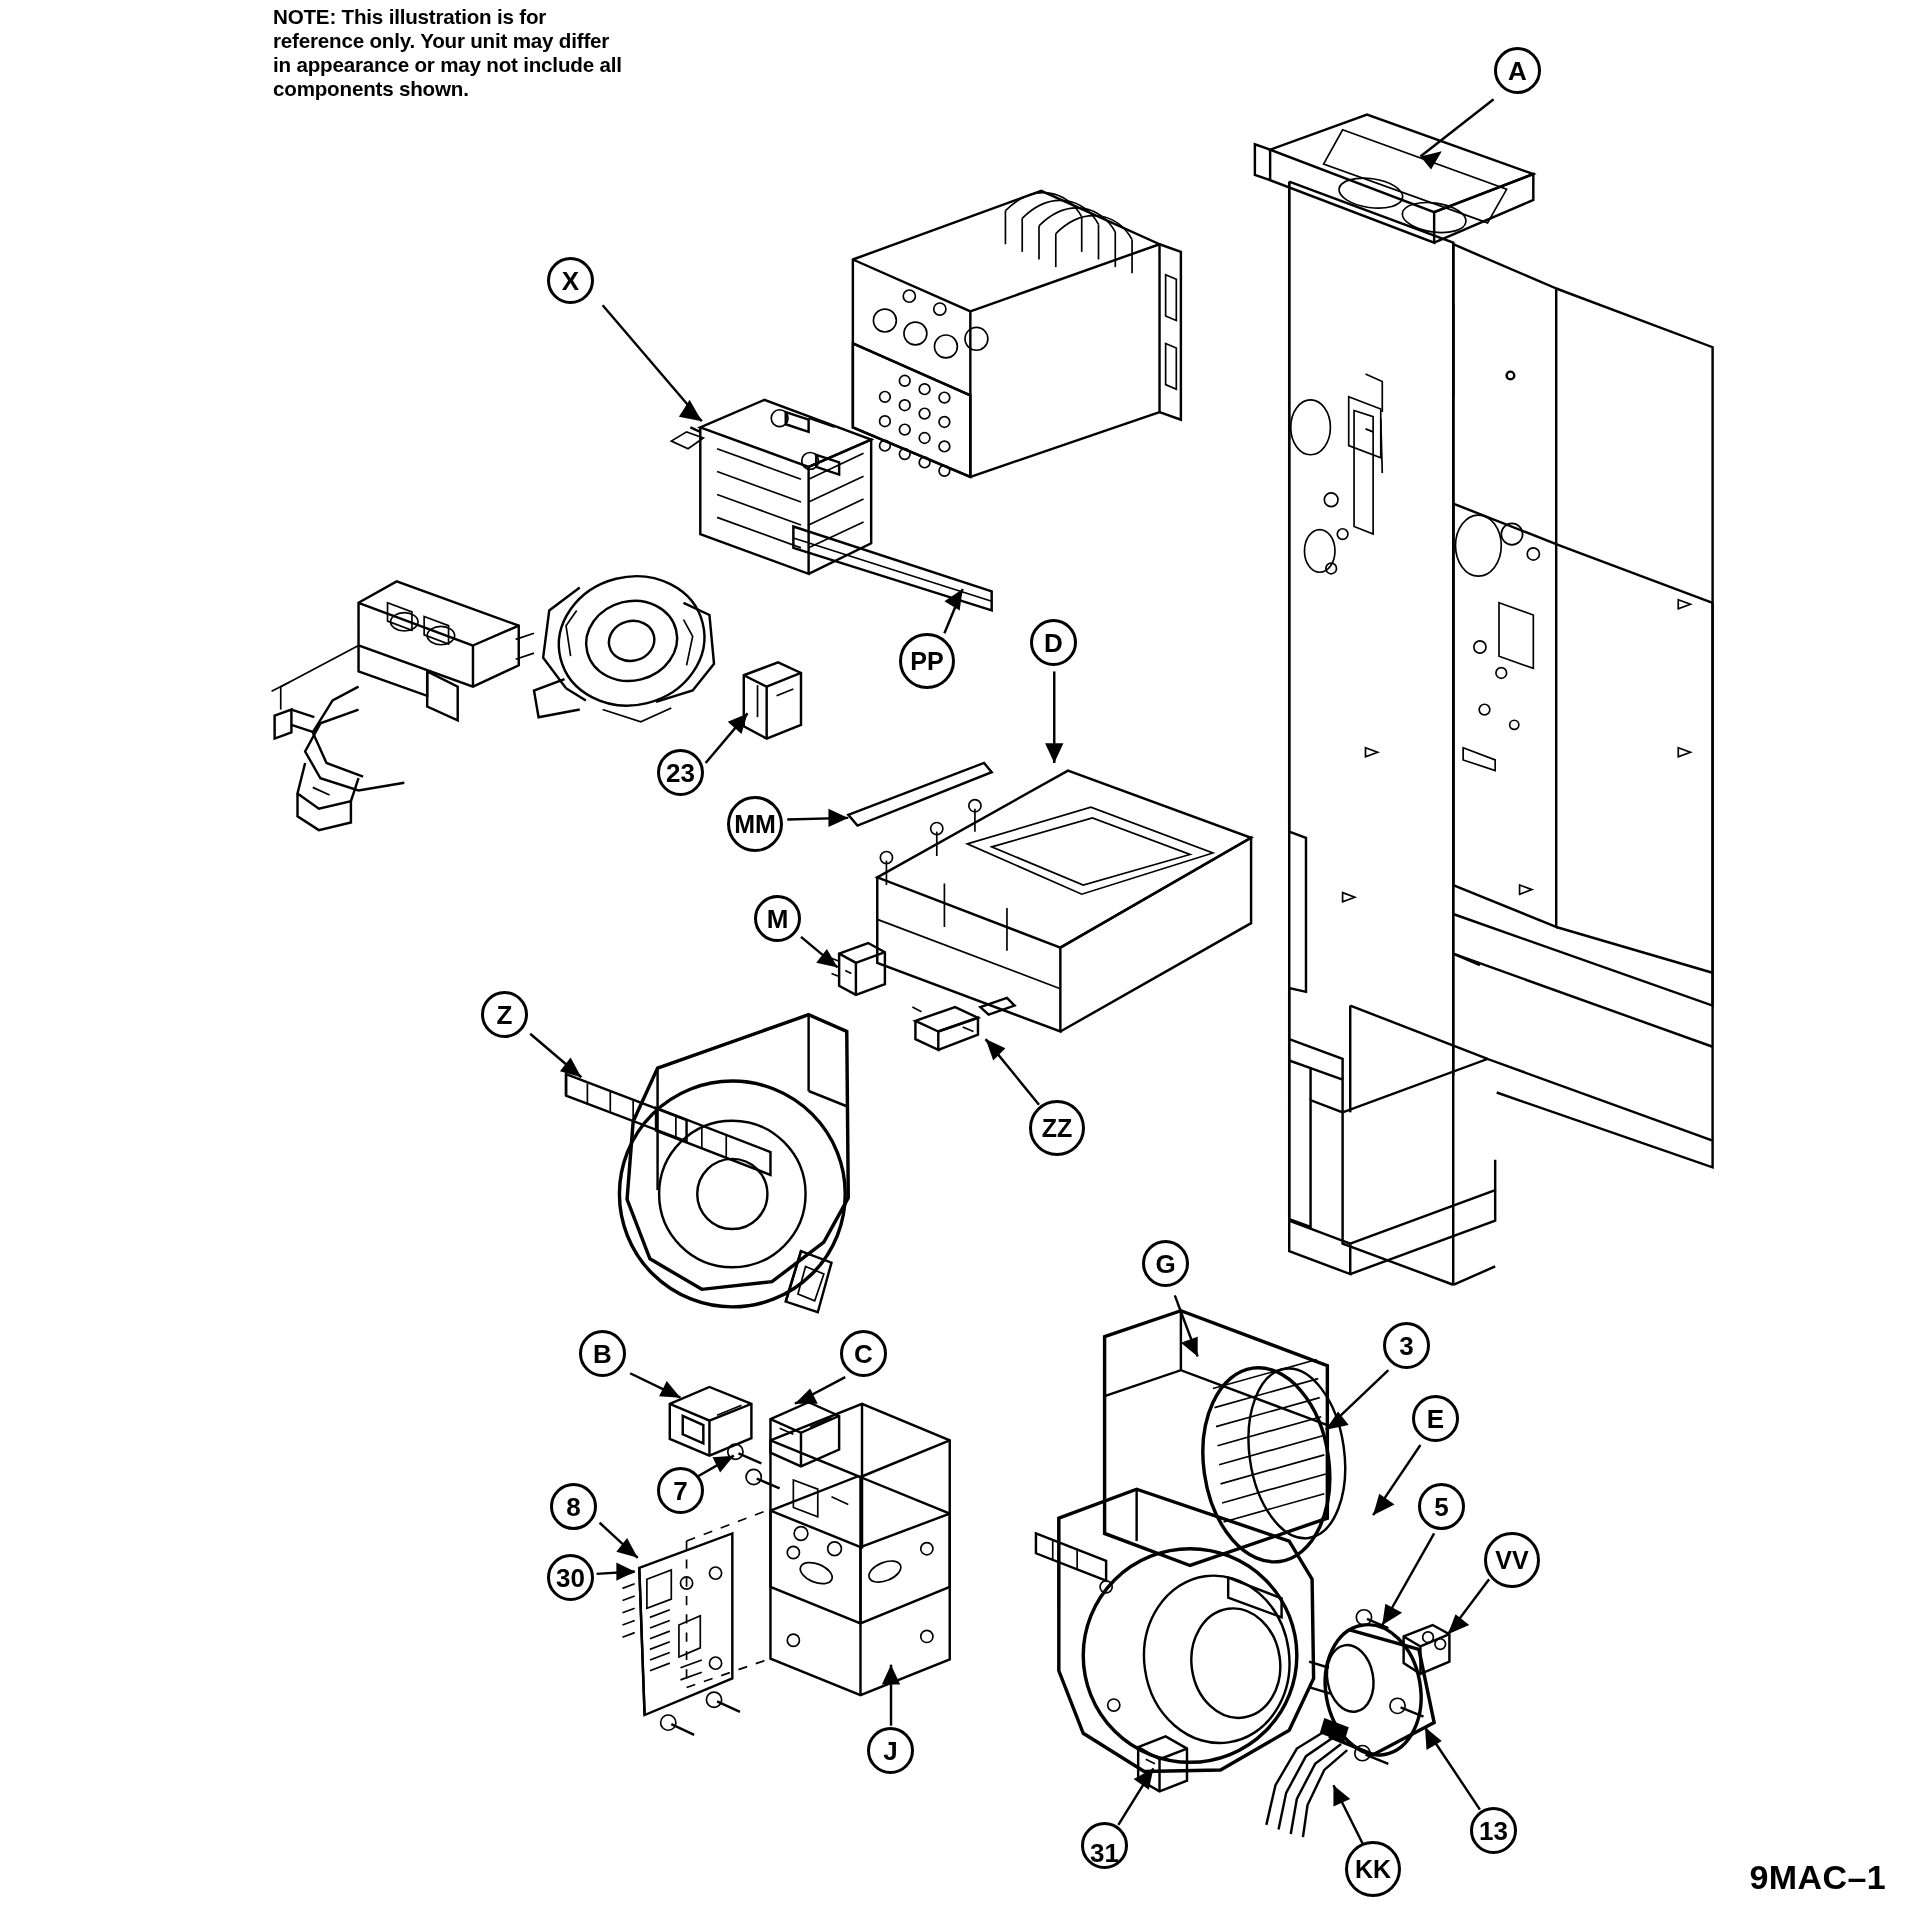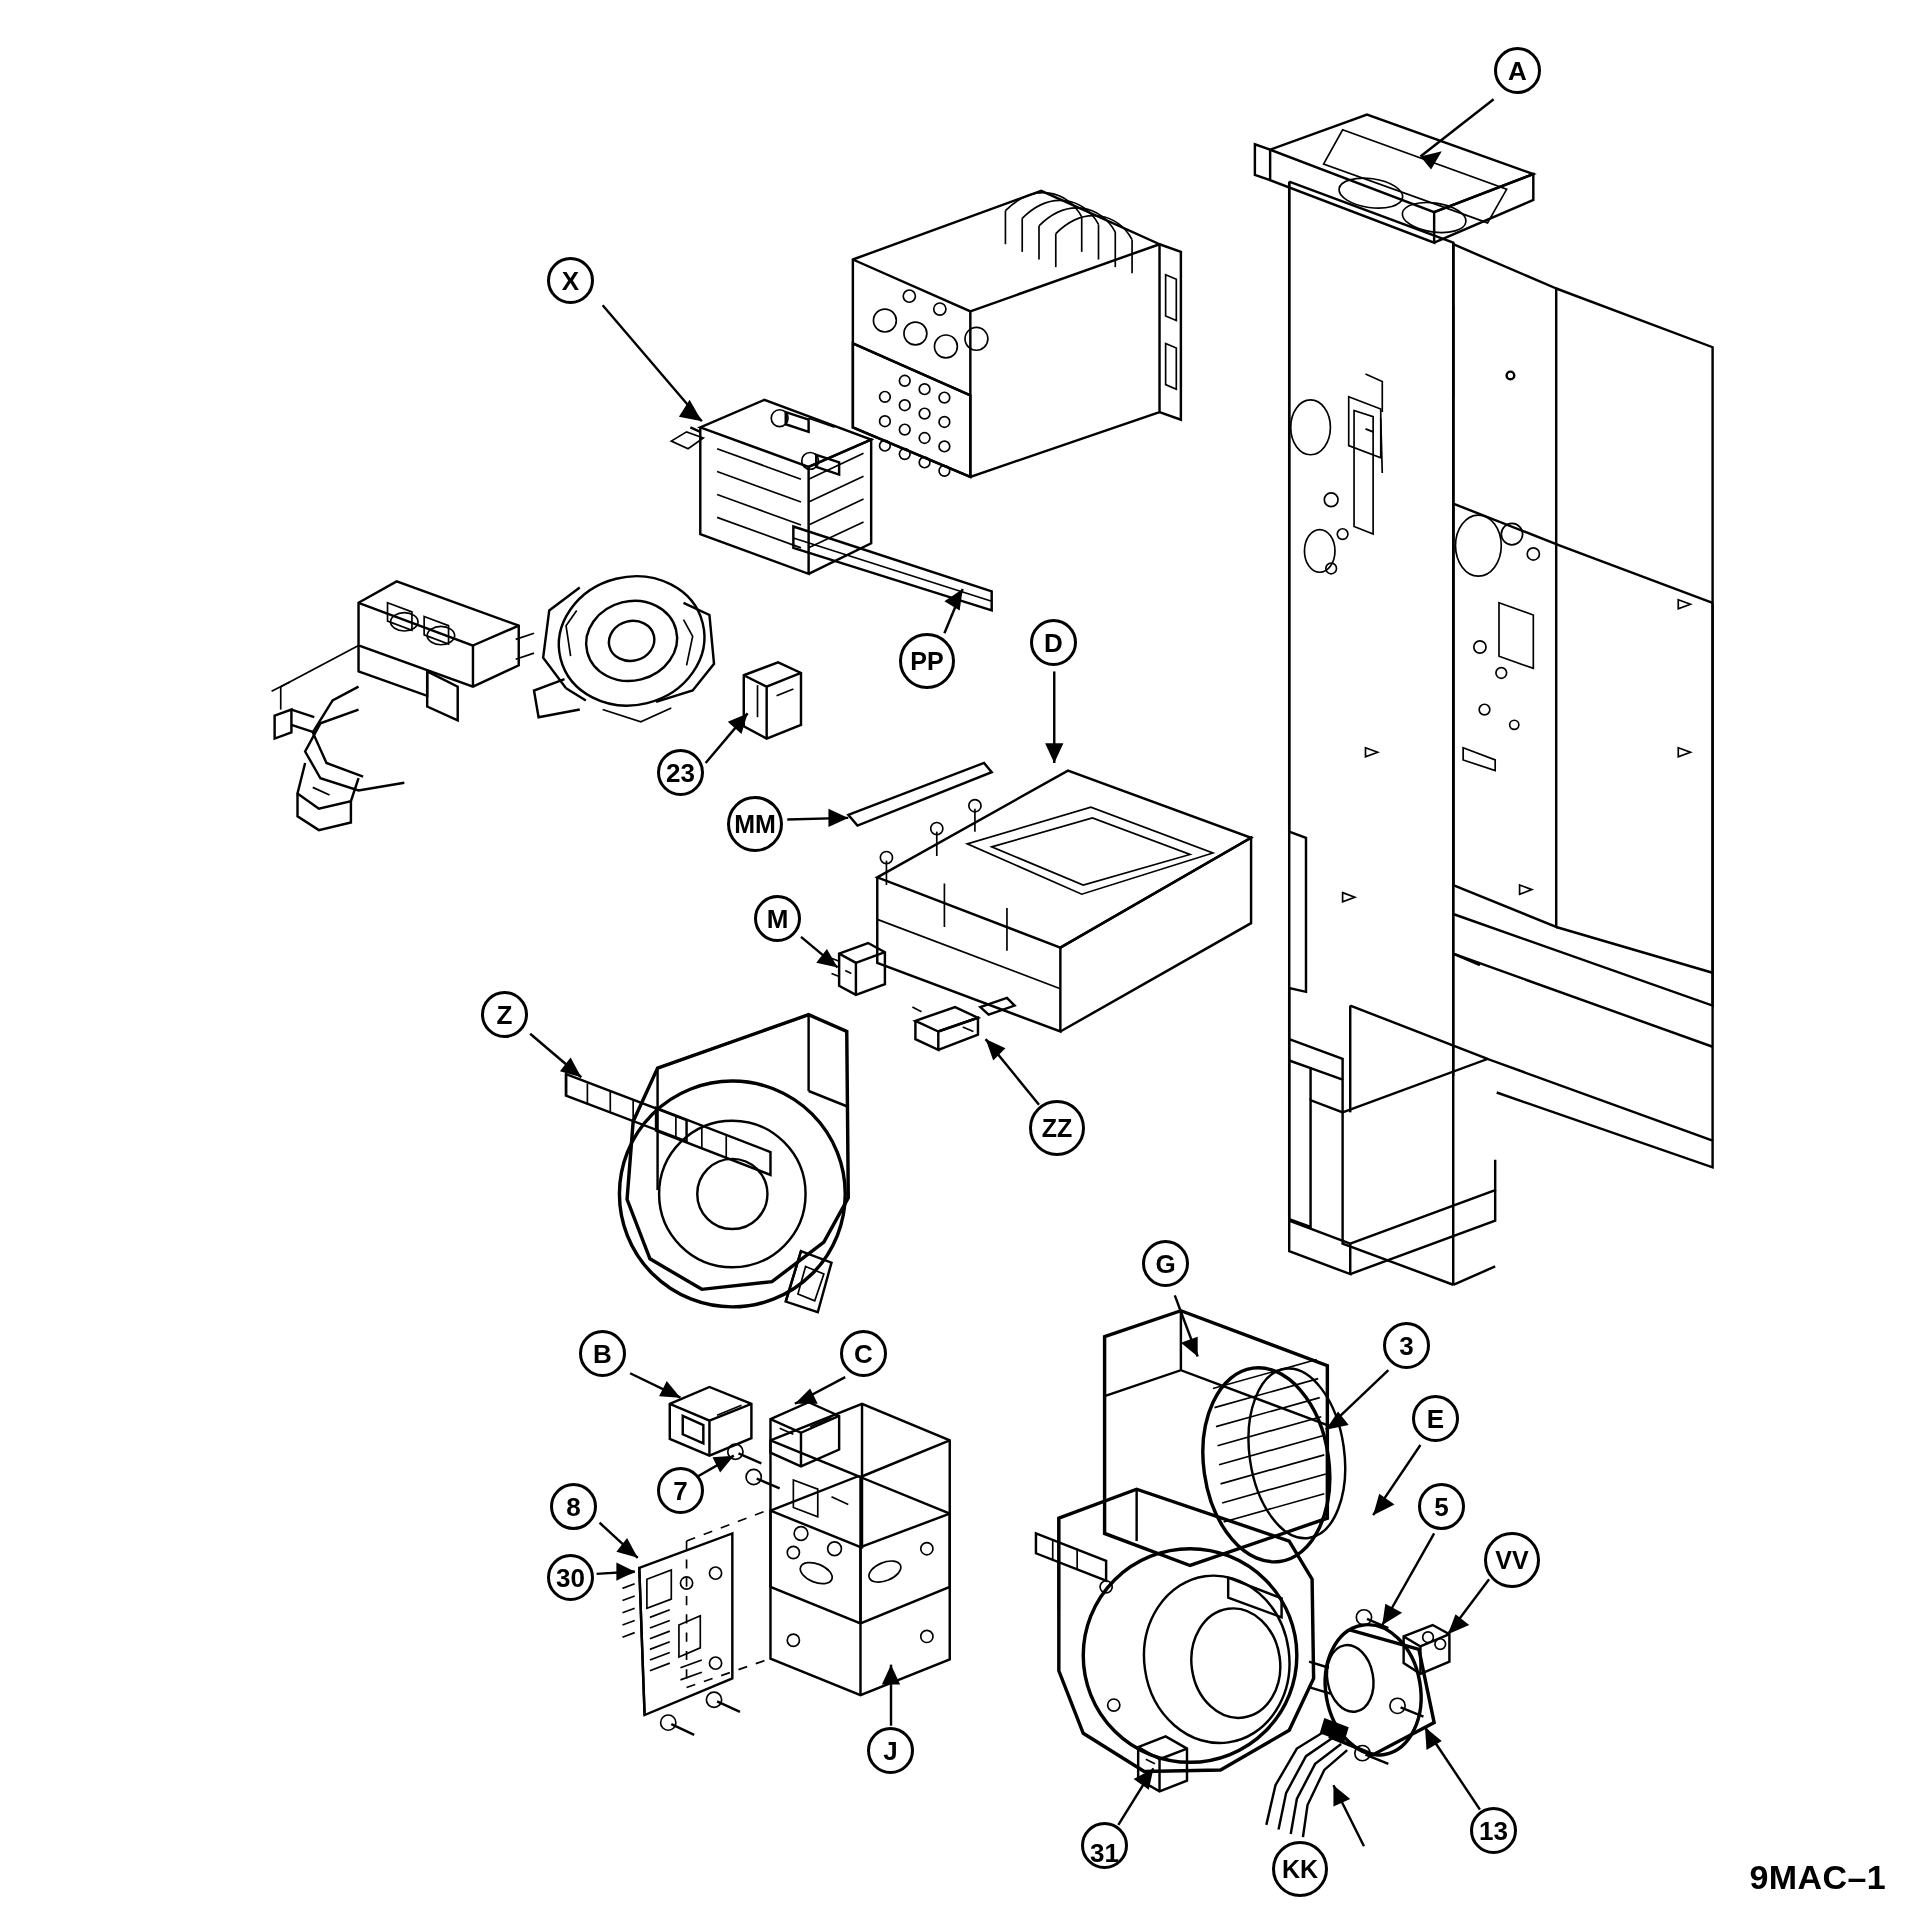--- a/index.html
+++ b/index.html
@@ -61,20 +61,21 @@
   .ln { stroke: #000; stroke-width: 3.2; fill: none; }
   .ln-thin { stroke: #000; stroke-width: 2.2; fill: none; }
   .ln-thick { stroke: #000; stroke-width: 4.5; fill: none; }
   .fillb { fill: #000000; stroke: none; }
 </style>
 </head>
 <body>
 
 <div id="page">
 
+  <div id="note">NOTE: This illustration is for reference only. Your unit may differ in appearance or may not include all components shown.</div>
 
   <svg class="layer" viewBox="0 0 2530 2510">
 
     <g>
       <path class="ln" d="M1665 196 L1792 150 L2010 228 L1880 278 Z"></path>
       <path class="ln" d="M1665 196 L1665 236 L1880 318 L1880 278"></path>
       <path class="ln" d="M1880 278 L2010 228 L2010 262 L1880 318"></path>
       <path class="ln-thin" d="M1735 215 L1760 170 L1975 248 L1950 292 Z"></path>
       <ellipse class="ln-thin" cx="1797" cy="253" rx="42" ry="19" transform="rotate(8 1797 253)"></ellipse>
       <ellipse class="ln-thin" cx="1880" cy="285" rx="42" ry="19" transform="rotate(8 1880 285)"></ellipse>
@@ -617,21 +618,21 @@
       </div>
       <div class="callout c-sm" style="left: 1494px; top: 1831px;">
         <span>13</span>
       </div>
       <div class="callout c-sm" style="left: 891px; top: 1751px;">
         <span>J</span>
       </div>
       <div class="callout c-sm" style="left: 1105px; top: 1846px; align-items: flex-end;">
         <span>31</span>
       </div>
-      <div class="callout c-md" style="left: 1300px; top: 1869px;">
+      <div class="callout c-md" style="left: 1373px; top: 1869px;">
         <span>KK</span>
       </div>
     </div>
 
   <div id="figure-code">9MAC–1</div>
 
 </div>
 
 
 </body></html>

